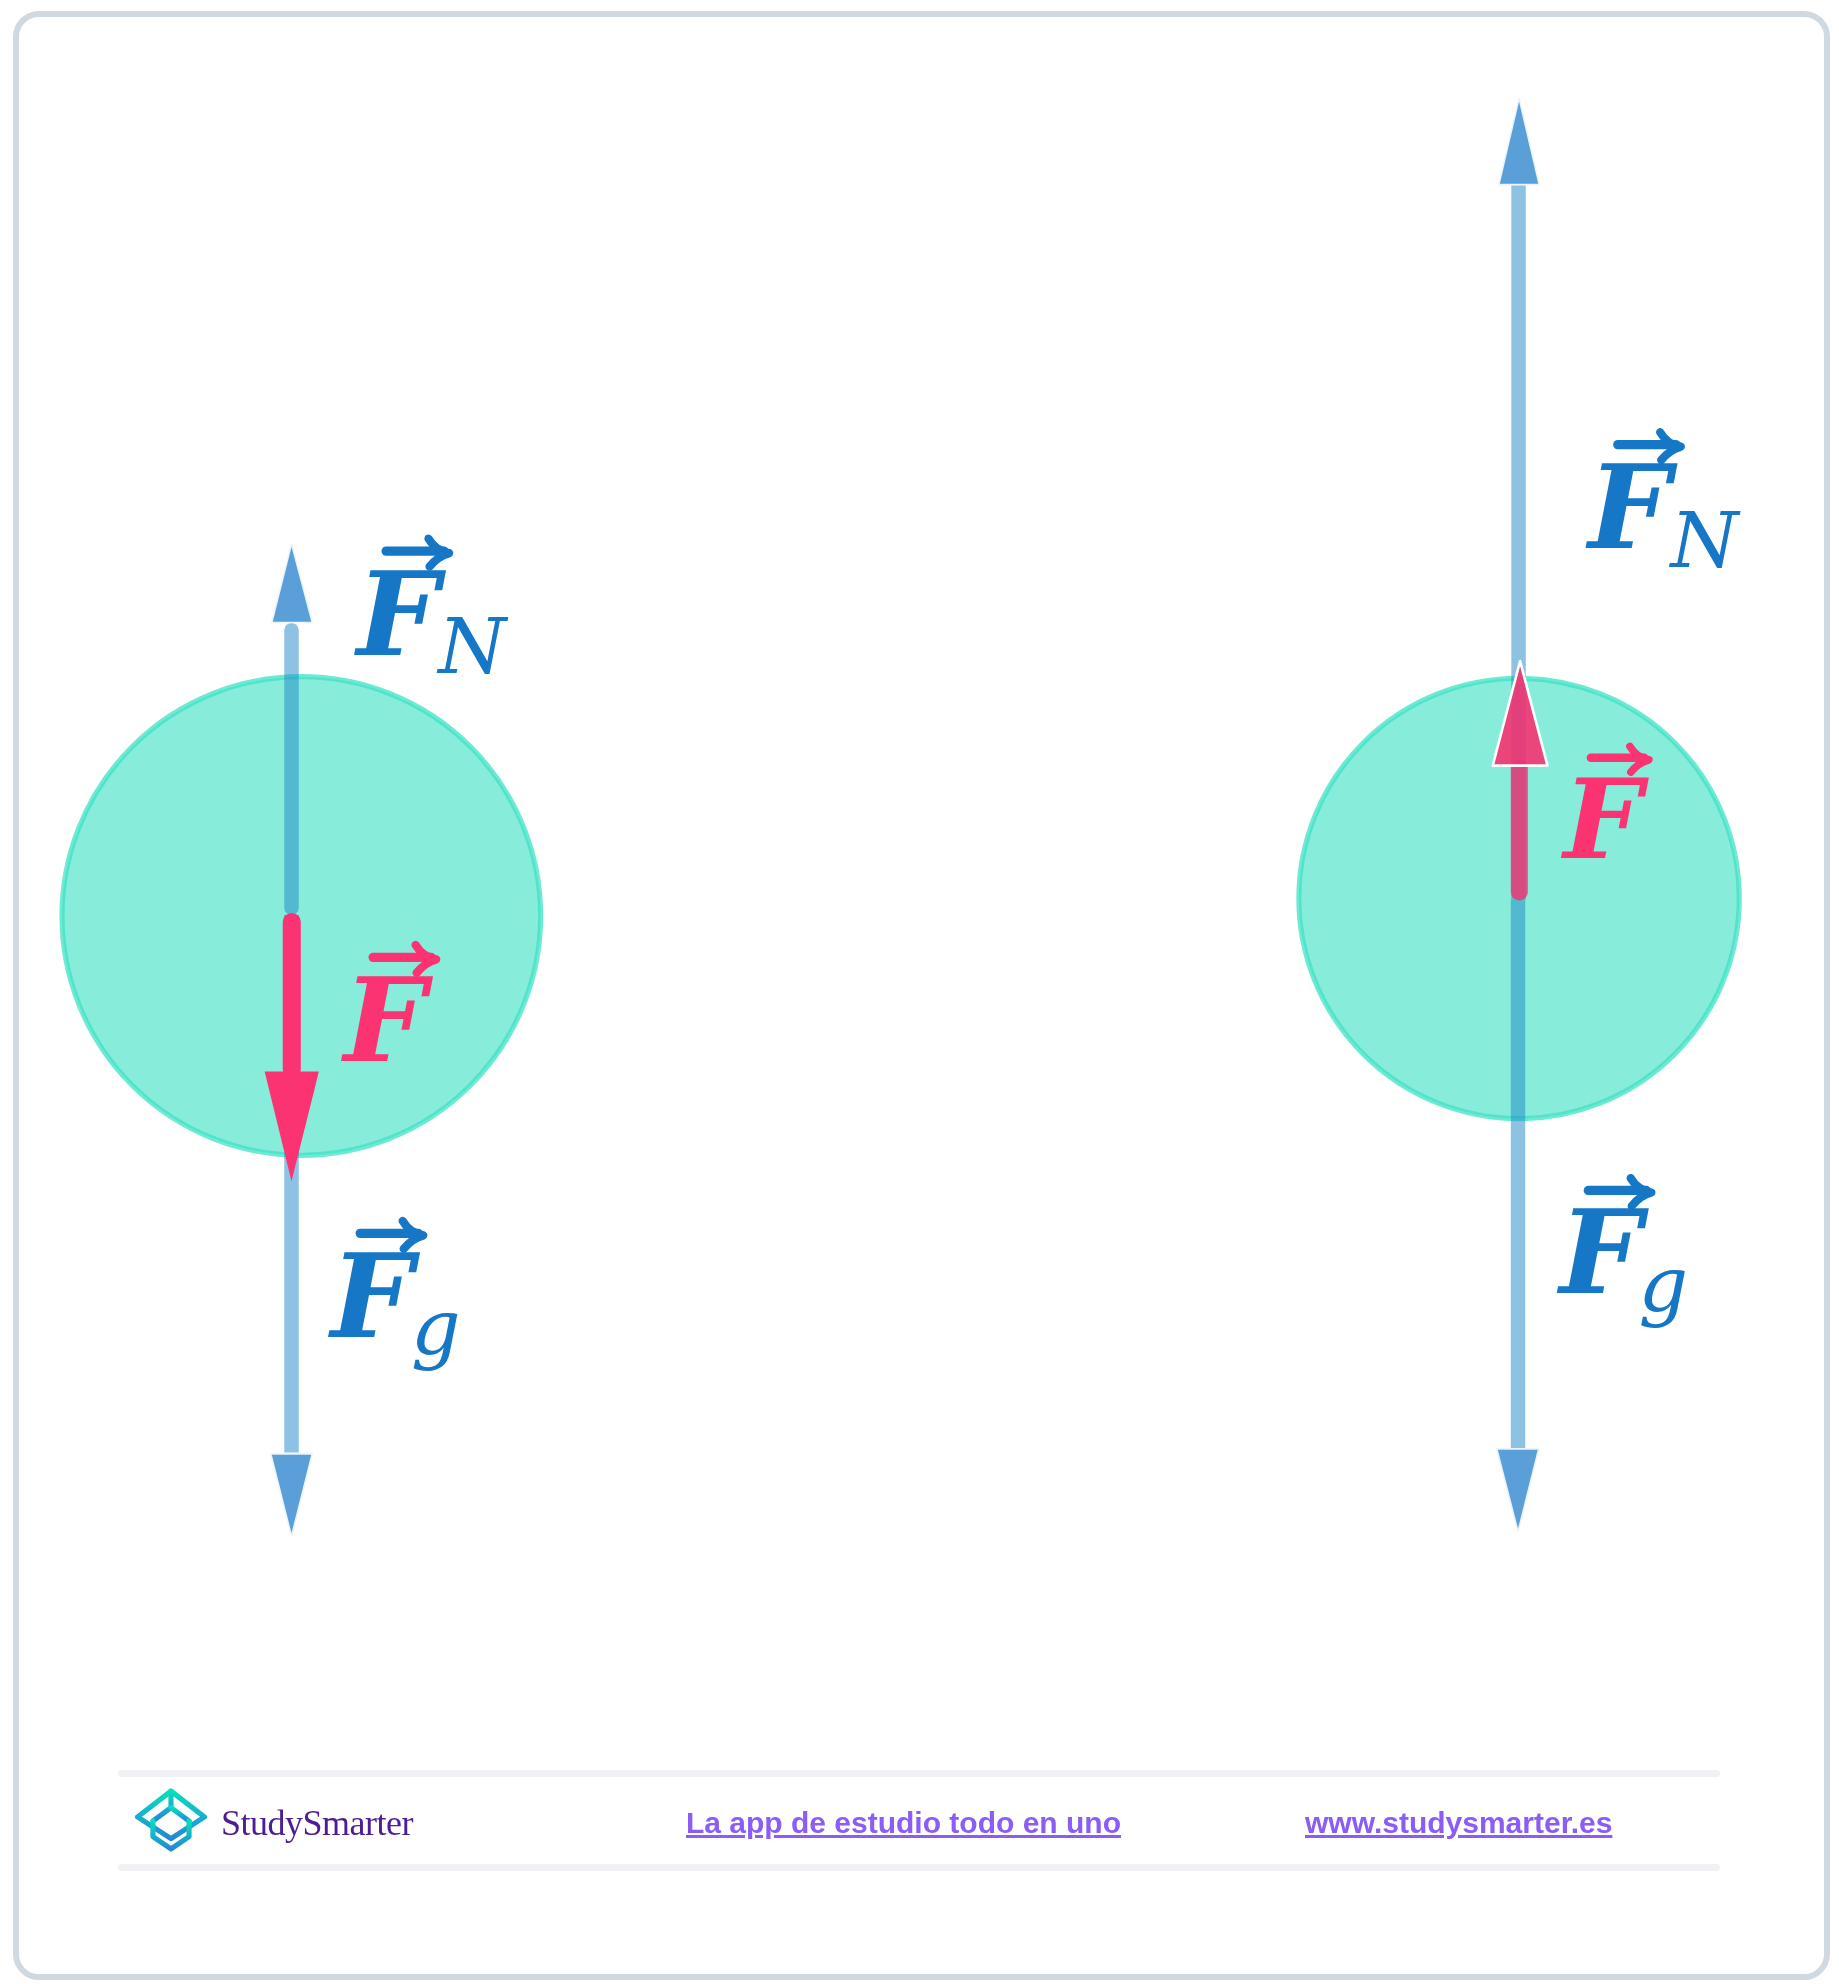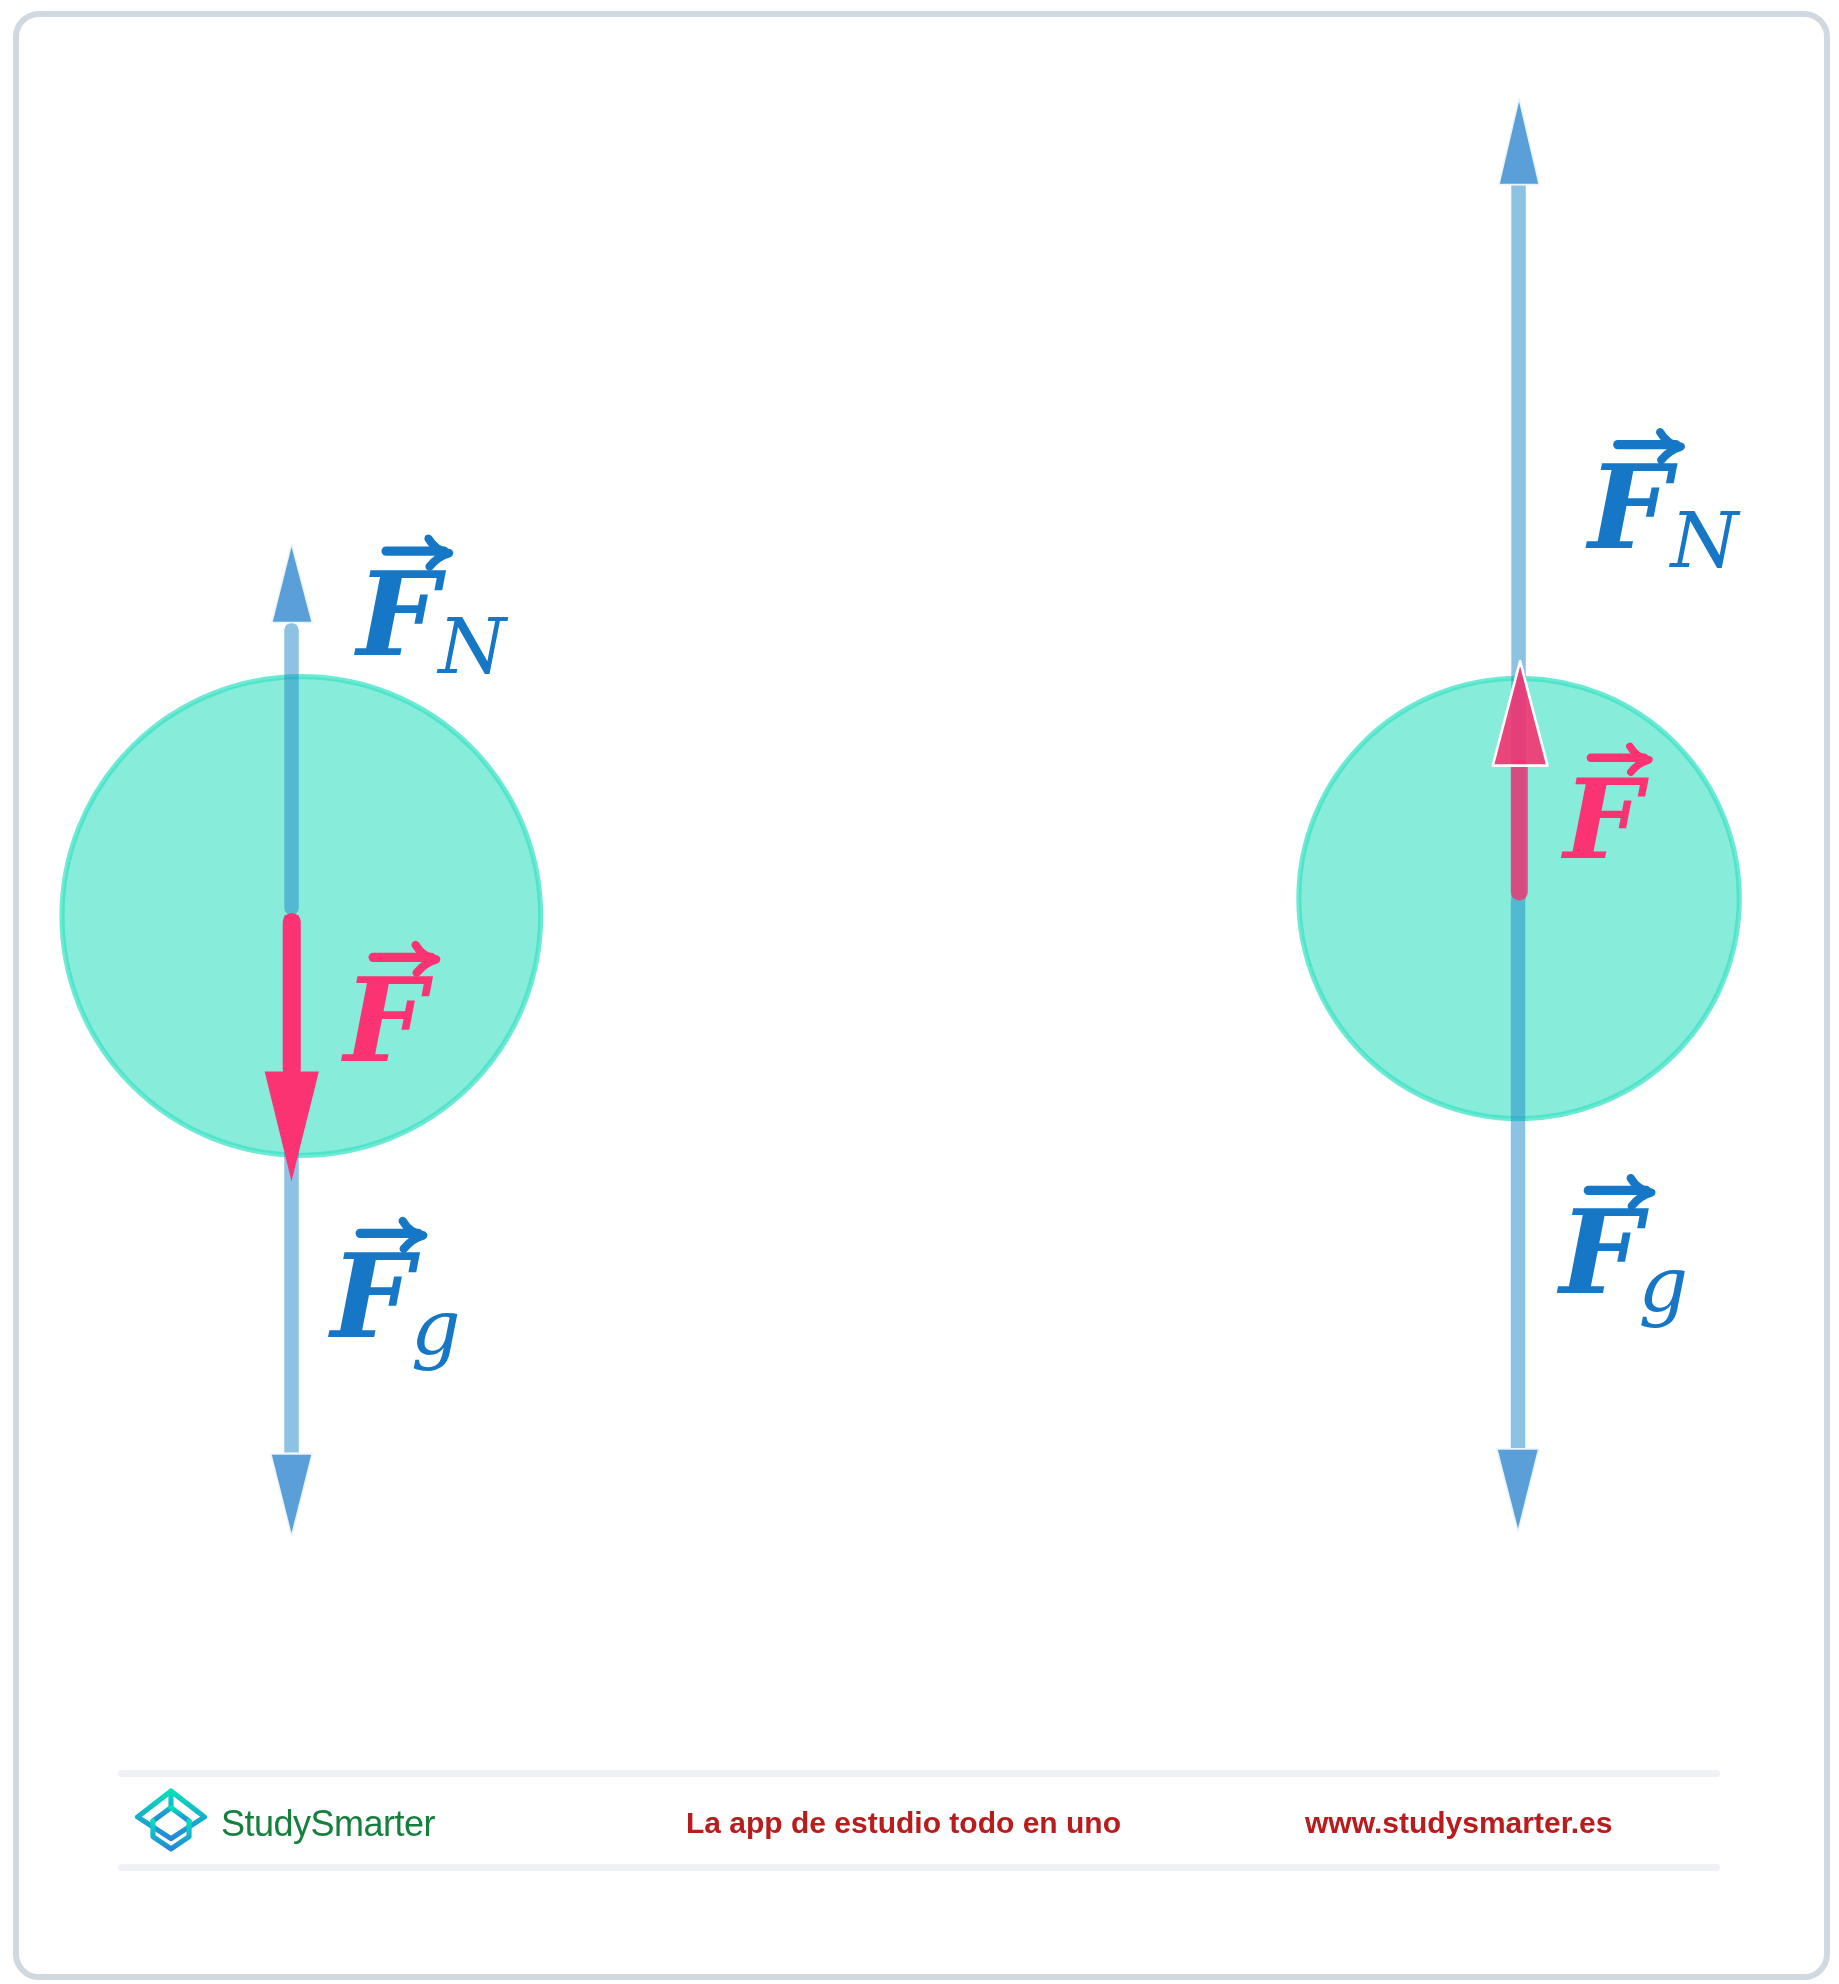--- a/index.html
+++ b/index.html
@@ -8,25 +8,25 @@
       position: absolute; left: 13px; top: 11px; width: 1805px; height: 1957px;
       border: 6.2px solid #d1d9e0; border-radius: 26px; background: #ffffff; box-sizing: content-box;
     }
     svg.diagram { position: absolute; left: 0; top: 0; width: 1839px; height: 1985px; }
     .math { font-family: "DejaVu Serif", "Liberation Serif", serif; font-style: italic; }
     .footer-bar {
       position: absolute; left: 118px; width: 1602px; height: 7.2px; background: #eff1f5; border-radius: 3.6px;
     }
     .footer-text {
       position: absolute; font-family: "Liberation Sans", "DejaVu Sans", sans-serif; font-weight: bold;
-      color: #b91c1c; font-size: 30px; line-height: 36px; white-space: nowrap;
+      color: #8b5cf6; font-size: 30px; line-height: 36px; white-space: nowrap; text-decoration: underline;
     }
     .brand-name {
-      position: absolute; left: 221px; top: 1802px; font-family: Liberation Sans, sans-serif;
-      font-size: 36px; line-height: 43px; color: #15803d; white-space: nowrap; letter-spacing: -0.5px; text-align: right;
+      position: absolute; left: 221px; top: 1802px; font-family: Liberation Serif, serif;
+      font-size: 36px; line-height: 43px; color: #4c1d95; white-space: nowrap; letter-spacing: -0.5px; text-align: right;
     }
     .logo { position: absolute; left: 132px; top: 1787px; width: 78px; height: 65px; }
   </style>
 </head>
 <body>
 
 <div class="frame"></div>
 
 <svg class="diagram" viewBox="0 0 3558 3840" xmlns="http://www.w3.org/2000/svg">
   <defs>

